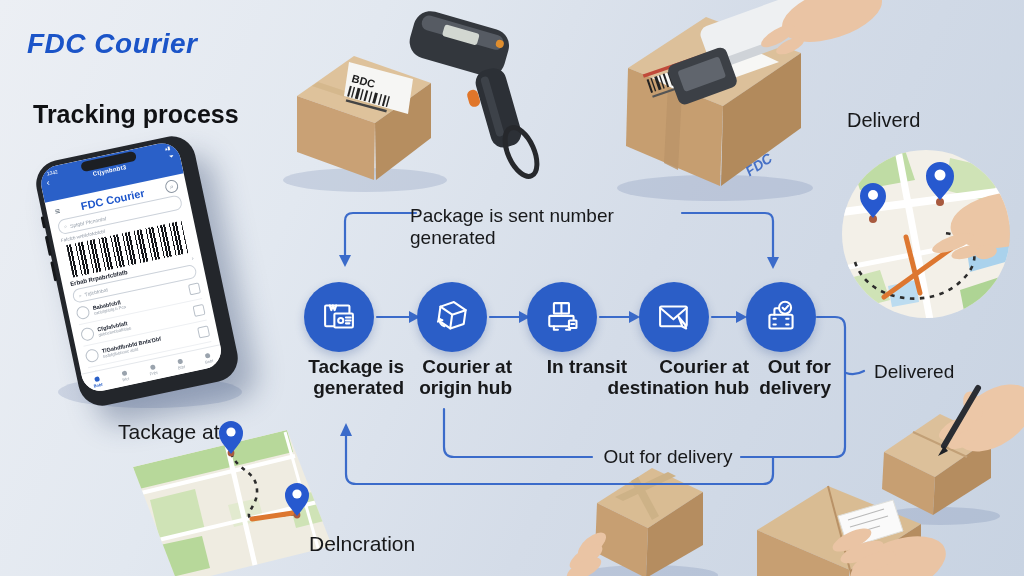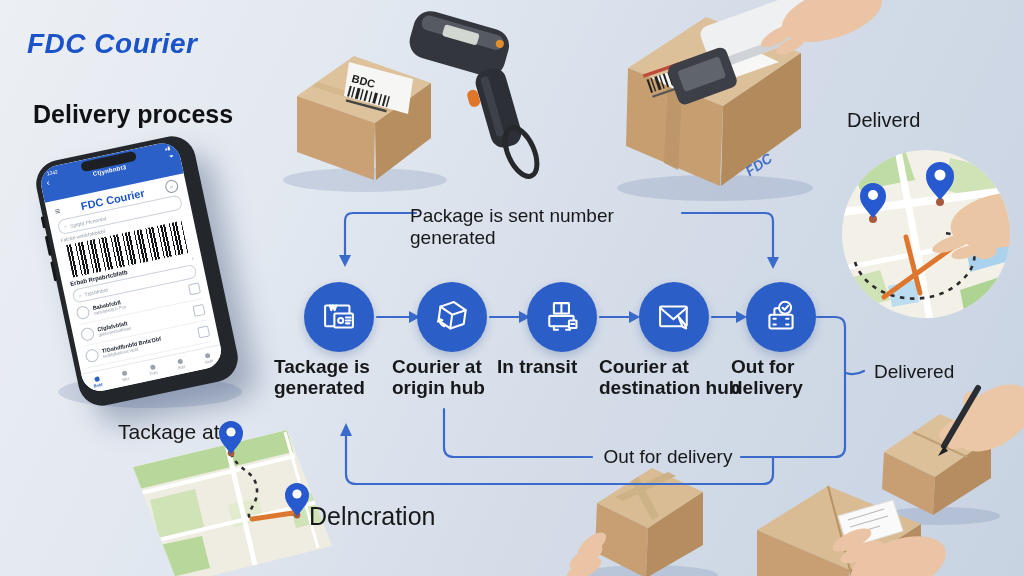--- a/index.html
+++ b/index.html
@@ -6,21 +6,21 @@
   #canvas{position:relative;width:1024px;height:576px;overflow:hidden;
     font-family:"Liberation Sans",sans-serif;
     background:linear-gradient(115deg,#eceff4 0%,#e2e8f0 30%,#d4dce8 60%,#c8d3e2 100%);}
   .abs{position:absolute;}
   
   .logo{left:27px;top:28px;font-size:28px;font-style:italic;font-weight:800;color:#1b54c8;letter-spacing:.5px;}
   .heading{left:33px;top:100px;font-size:25px;font-weight:700;color:#101114;}
   
   .step-circle{width:70px;height:70px;border-radius:50%;background:#2b5ec7;z-index:4;
     display:flex;align-items:center;justify-content:center;box-shadow:0 4px 10px rgba(40,70,140,.25);}
-  .step-label{top:357px;z-index:4;font-size:19px;font-weight:600;color:#17181a;line-height:1.1;text-align:left;}
+  .step-label{top:357px;z-index:4;font-size:19px;font-weight:600;color:#17181a;line-height:1.1;text-align:right;}
   .anno{z-index:4;font-weight:400;color:#17181a;}
   #overlay{z-index:3;left:0;top:0;}
   #decor{z-index:1;left:0;top:0;}
   
   .phone{left:56px;top:146px;width:152px;height:240px;z-index:2;transform:rotate(-12deg);
     background:#23262b;border-radius:24px;padding:5px;box-shadow:14px 22px 28px rgba(40,60,100,.35);}
   .phone .btn-l{position:absolute;left:-2px;width:3px;background:#15171a;border-radius:2px;}
   .screen{position:relative;width:142px;height:230px;background:#fff;border-radius:19px;overflow:hidden;}
   .notch{position:absolute;top:2px;left:43px;width:56px;height:10px;background:#1c1f24;border-radius:6px;z-index:5;}
   .pstatus{height:34px;background:#2a60c8;color:#fff;}
@@ -450,17 +450,17 @@
   <div class="abs step-label" style="left:392px;width:120px">Courier at origin hub</div>
   <div class="abs step-label" style="left:497px;width:130px">In transit</div>
   <div class="abs step-label" style="left:599px;width:150px">Courier at destination hub</div>
   <div class="abs step-label" style="left:731px;width:100px">Out for delivery</div>
 
   <div class="abs anno" style="left:410px;top:205px;width:276px;text-align:left;font-size:19px">Package is sent number generated</div>
   <div class="abs anno" style="left:594px;top:446px;width:148px;text-align:center;font-size:19px">Out for delivery</div>
   <div class="abs anno" style="left:847px;top:109px;font-size:20px">Deliverd</div>
   <div class="abs anno" style="left:874px;top:361px;font-size:19px">Delivered</div>
   <div class="abs anno" style="left:118px;top:420px;font-size:21px">Tackage at</div>
-  <div class="abs anno" style="left:309px;top:502px;font-size:25px">Delncration</div>
+  <div class="abs anno" style="left:309px;top:532px;font-size:21px">Delncration</div>
 
   <div class="abs logo">FDC Courier</div>
-  <div class="abs heading">Delivery process</div>
+  <div class="abs heading">Tracking process</div>
 </div>
 
 </body></html>

